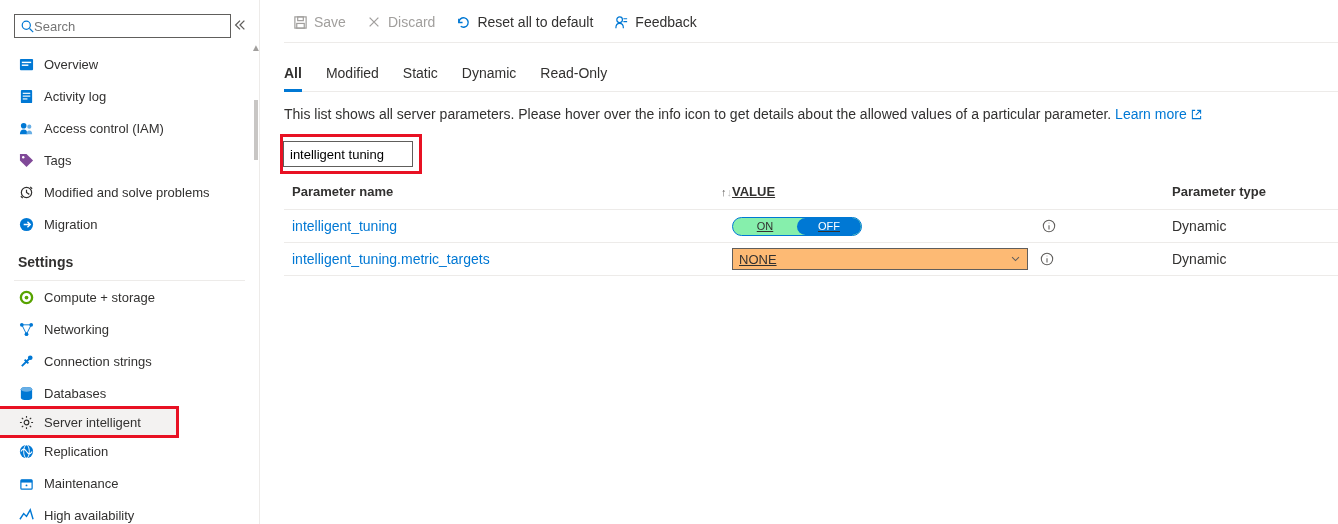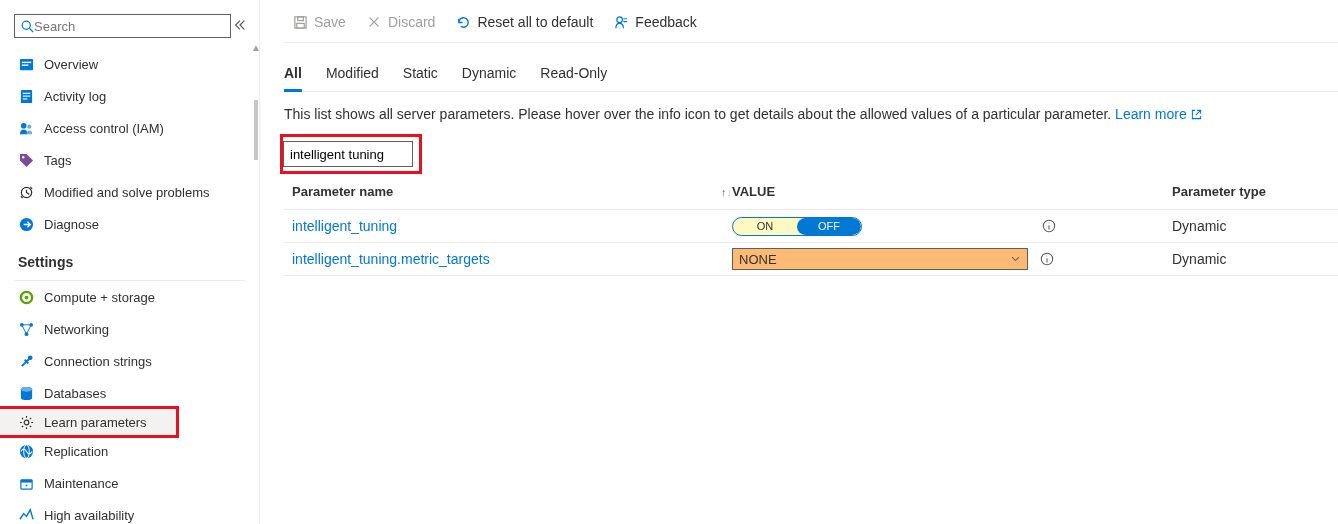--- a/index.html
+++ b/index.html
@@ -40,28 +40,28 @@
   .info-text a { color: #0078d4; text-decoration: none; }
   
   .filter-row { display: flex; }
   .filter-box { display: flex; align-items: center; border: 1px solid #605e5c; height: 26px; padding: 0 6px; width: 130px; background: #fff; }
   .filter-box input { border: none; outline: none; font-size: 13px; flex: 1; background: transparent; }
   .filter-wrap { border: 3px solid #e81123; padding: 4px 6px 4px 0; margin-left: -4px; }
   .filter-pad-left { width: 4px; }
   
   .table-head { display: flex; padding: 10px 0 10px 8px; border-bottom: 1px solid #edebe9; font-size: 13px; font-weight: 600; color: #323130; }
   .col-name { width: 440px; display: flex; align-items: center; gap: 6px; }
-  .col-value { width: 440px; }
+  .col-value { width: 440px; text-decoration: underline; }
   .col-type { flex: 1; }
   .sort-icons { color: #605e5c; font-size: 11px; }
   
   .table-row { display: flex; align-items: center; padding: 6px 0 6px 8px; border-bottom: 1px solid #edebe9; font-size: 14px; height: 33px; }
   .param-link { color: #0078d4; text-decoration: none; cursor: pointer; }
   
-  .toggle { display: inline-flex; border: 1px solid #0078d4; border-radius: 10px; overflow: hidden; height: 19px; width: 130px; background: #fef9c3; }
+  .toggle { display: inline-flex; border: 1px solid #0078d4; border-radius: 10px; overflow: hidden; height: 19px; width: 130px; background: #86efac; }
   .toggle .opt { flex: 1; text-align: center; font-size: 11px; line-height: 17px; color: #323130; cursor: pointer; }
   .toggle .opt.sel { background: #0078d4; color: #fff; border-radius: 9px; }
   
   .select-box { display: flex; align-items: center; justify-content: space-between; border: 1px solid #605e5c; height: 22px; padding: 0 6px; width: 296px; background: #fdba74; cursor: pointer; font-size: 13px; }
   .select-box .chv { color: #605e5c; }
   
   .info-icon { color: #605e5c; margin-left: 12px; display: inline-flex; }
   
   .scrollbar-v { position: absolute; right: 0; top: 0; width: 6px; height: 524px; background: transparent; }
   .sidebar .scrollbar-v { background: linear-gradient(#c8c6c4, #c8c6c4) no-repeat; background-size: 4px 60px; background-position: 1px 100px; }
@@ -138,21 +138,21 @@
         </span>
       <span class="label">Modified and solve problems</span>
     </div>
     <div class="nav-item">
       <span class="icon-slot">
           <svg width="15" height="15" viewBox="0 0 16 16" fill="#0078d4">
             <circle cx="8" cy="8" r="7"></circle>
             <path d="M5 8 L11 8 M9 5 L12 8 L9 11" stroke="#fff" stroke-width="1.5" fill="none"></path>
           </svg>
         </span>
-      <span class="label">Diagnose</span>
+      <span class="label">Migration</span>
     </div>
 
     <div class="section-header">Settings</div>
     <hr class="section-divider">
 
     <div class="nav-item">
       <span class="icon-slot">
           <svg width="15" height="15" viewBox="0 0 16 16">
             <circle cx="8" cy="8" r="6" fill="none" stroke="#57a300" stroke-width="2.5"></circle>
             <circle cx="8" cy="8" r="2" fill="#57a300"></circle>
@@ -190,21 +190,21 @@
         </span>
       <span class="label">Databases</span>
     </div>
     <div class="nav-item active highlight-red" style="margin: -3px 80px -3px -3px;">
       <span class="icon-slot">
           <svg width="15" height="15" viewBox="0 0 16 16" fill="none" stroke="#323130" stroke-width="1.2">
             <circle cx="8" cy="8" r="2.5"></circle>
             <path d="M8 1 L8 3 M8 13 L8 15 M1 8 L3 8 M13 8 L15 8 M3 3 L4.5 4.5 M11.5 11.5 L13 13 M3 13 L4.5 11.5 M11.5 4.5 L13 3"></path>
           </svg>
         </span>
-      <span class="label">Learn parameters</span>
+      <span class="label">Server intelligent</span>
     </div>
     <div class="nav-item">
       <span class="icon-slot">
           <svg width="15" height="15" viewBox="0 0 16 16" fill="#0078d4">
             <circle cx="8" cy="8" r="7"></circle>
             <path d="M2 8 Q5 3 8 8 Q11 13 14 8" stroke="#fff" stroke-width="1.2" fill="none"></path>
             <ellipse cx="8" cy="8" rx="3" ry="7" fill="none" stroke="#fff" stroke-width="1"></ellipse>
           </svg>
         </span>
       <span class="label">Replication</span>

